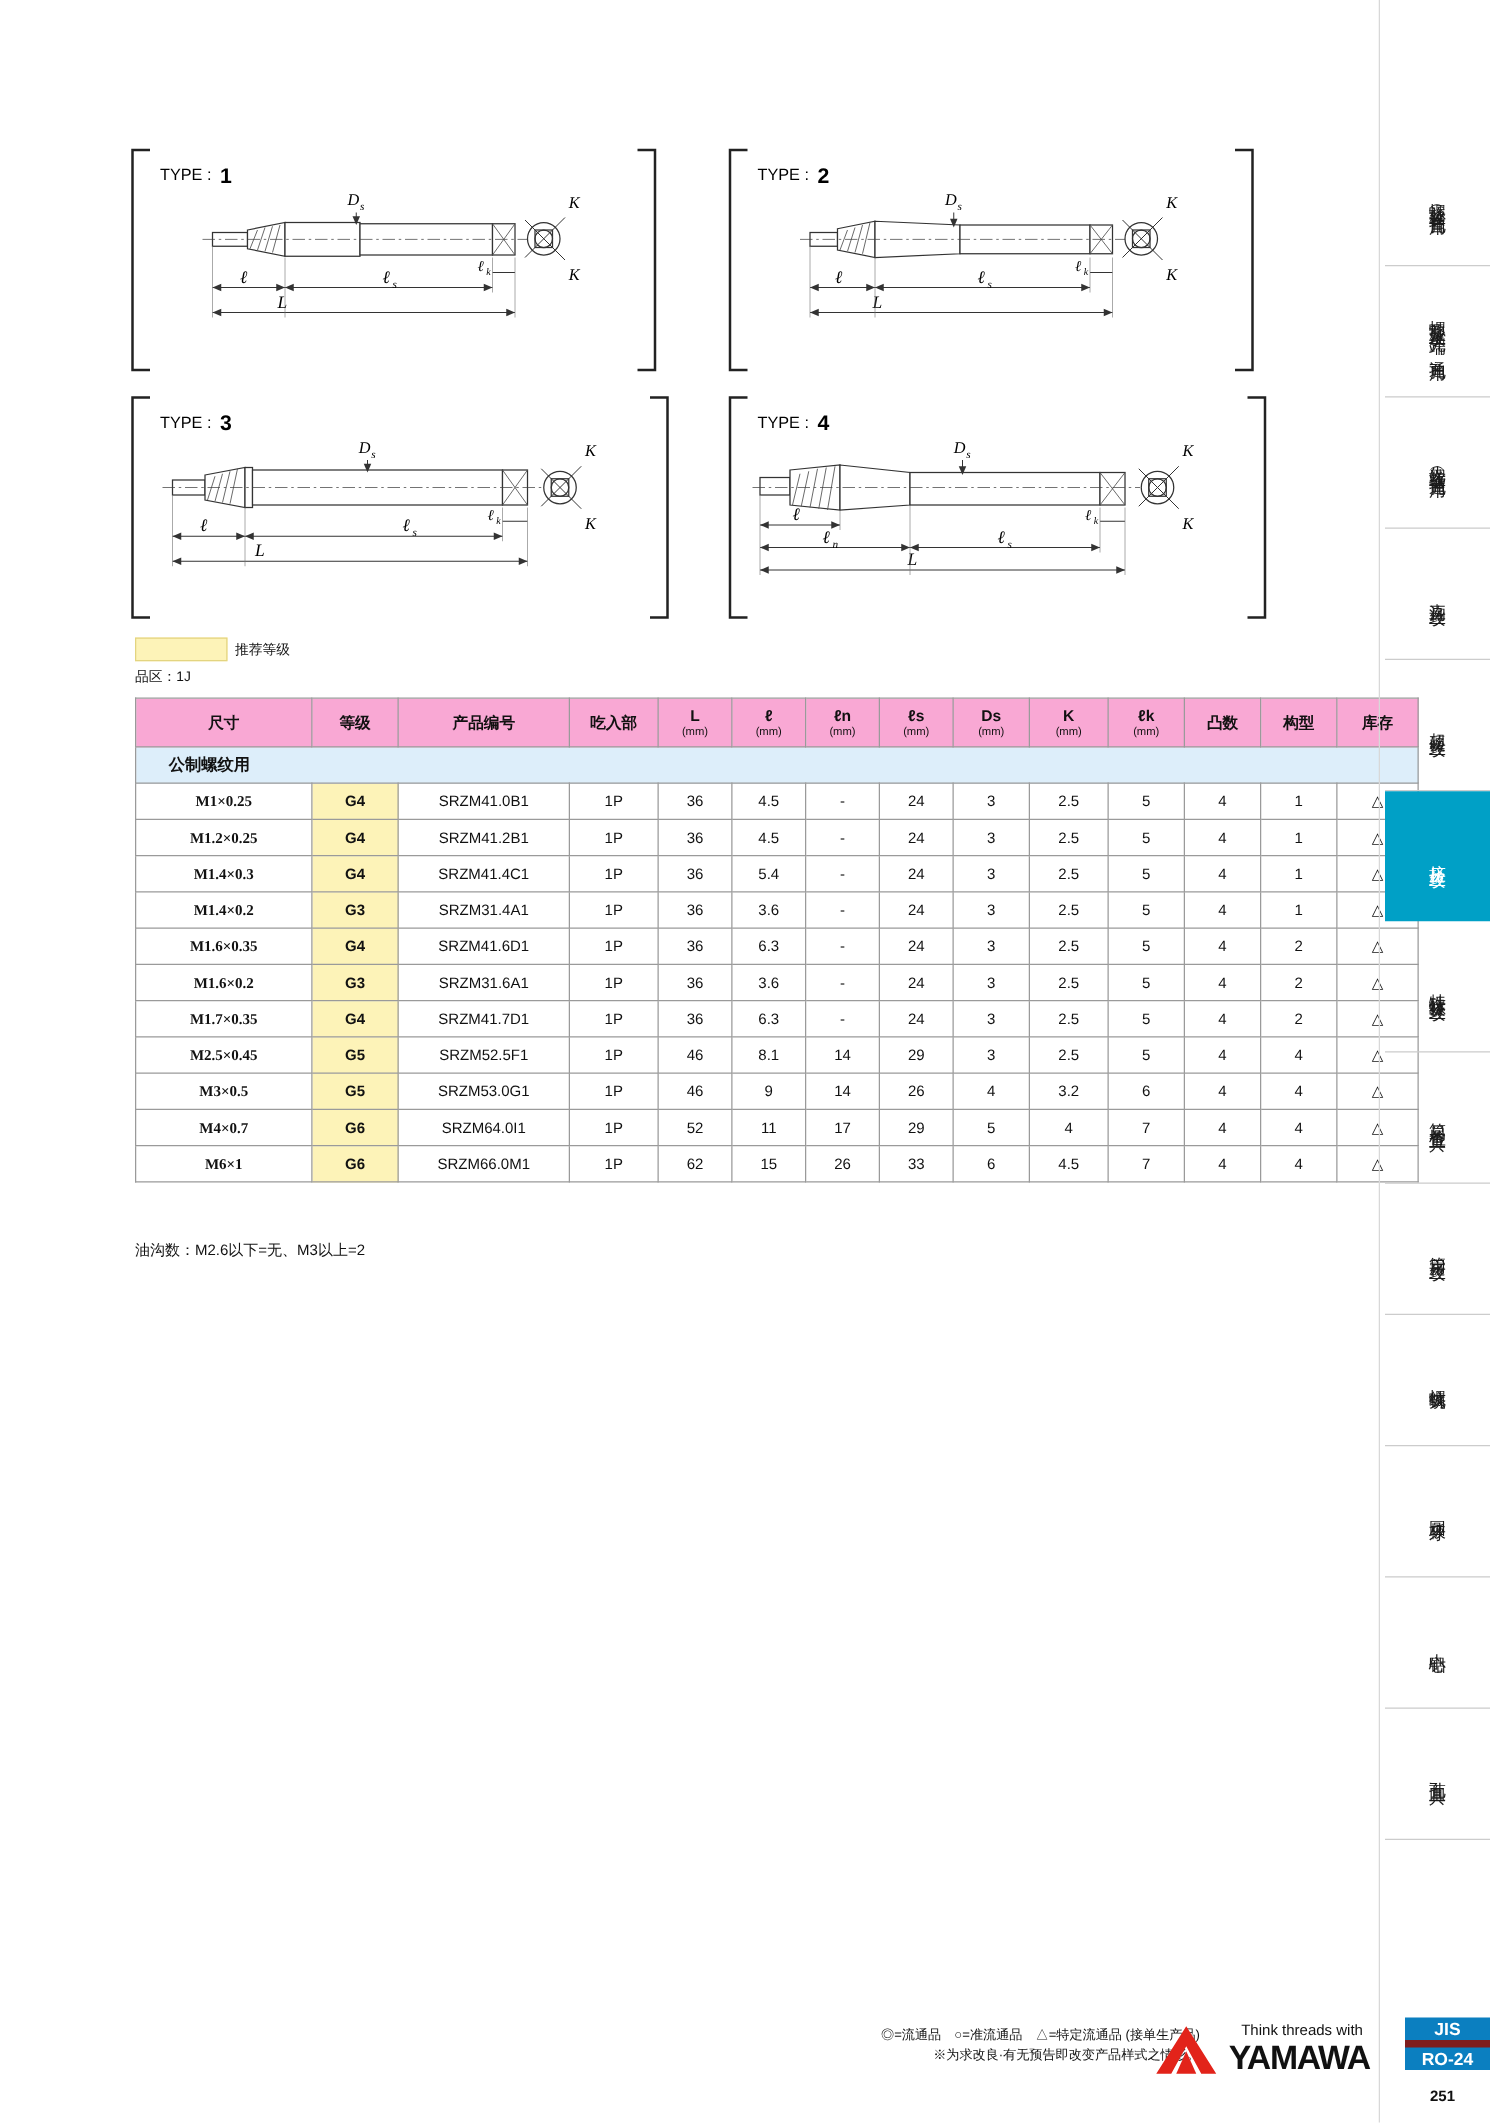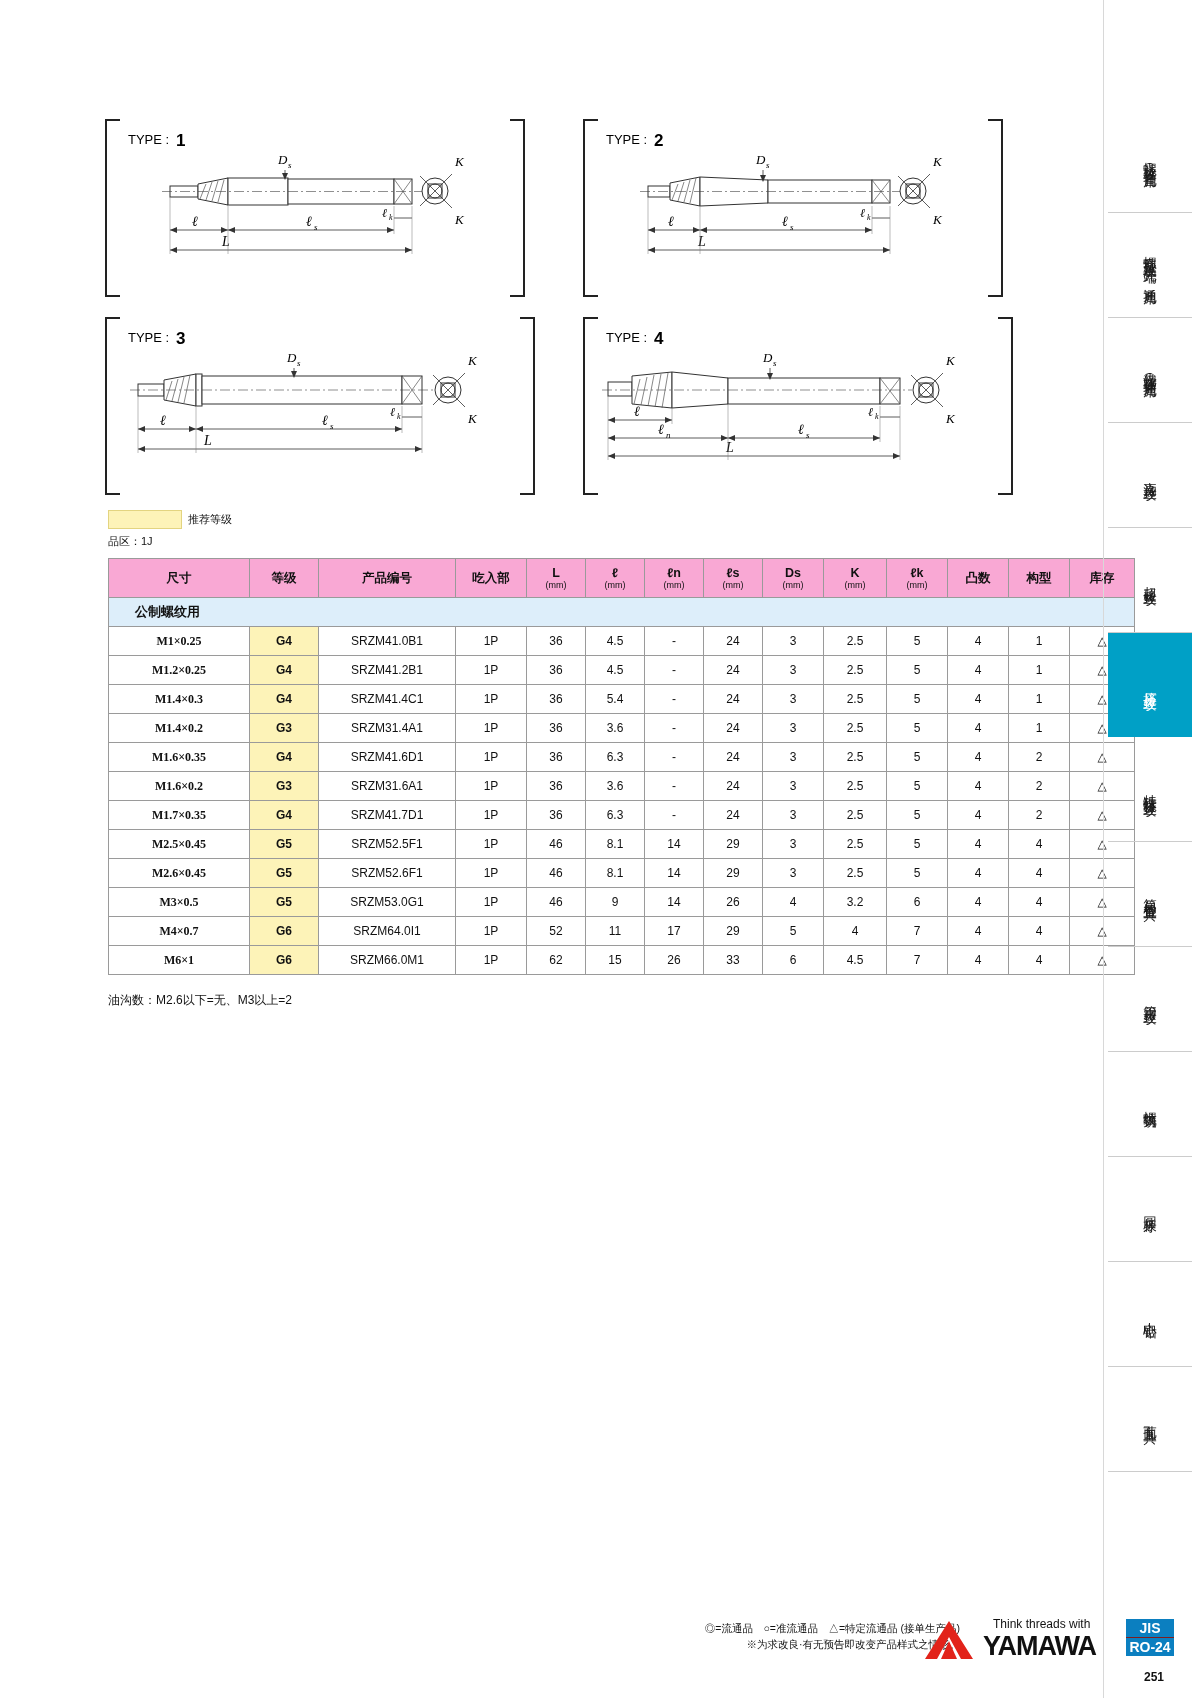--- a/index.html
+++ b/index.html
@@ -71,23 +71,23 @@
   }
   .rail-cell.active{background:#00a0c6;border-bottom:none;width:84px;}
   .rail-cell.active .vtext{color:#fff;}
 
   
   .footer{position:absolute;left:0;right:0;bottom:0;height:90px;}
   .legend-marks{position:absolute;right:240px;bottom:46px;font-size:10.5px;text-align:right;line-height:16px;}
   .brand{position:absolute;right:104px;bottom:36px;display:flex;align-items:center;gap:8px;}
   .brand-text{font-size:12px;color:#111;line-height:14px;margin-left:10px;}
   .brand-name{font-size:27px;font-weight:bold;letter-spacing:-1px;color:#111;}
-  .jisbox{position:absolute;right:26px;bottom:42px;width:48px;text-align:center;}
+  .jisbox{position:absolute;right:8px;bottom:42px;width:68px;text-align:center;}
   .jis-top{background:#0b7fc0;color:#fff;font-size:14px;font-weight:bold;line-height:18px;}
-  .jis-bot{background:#0b7fc0;color:#fff;font-size:14px;font-weight:bold;line-height:18px;border-top:1px solid #7f1d1d;}
+  .jis-bot{background:#0b7fc0;color:#fff;font-size:14px;font-weight:bold;line-height:18px;border-top:6px solid #7f1d1d;}
   .pageno{position:absolute;right:14px;bottom:14px;width:64px;text-align:center;font-size:12px;font-weight:bold;}
   .sidebar-line{position:absolute;right:96px;top:0;bottom:0;width:1px;background:#d8d8d8;}
 </style>
 </head>
 <body>
 
 <div class="page">
 
 
   <div class="typebox" style="left:100px;top:118px;width:430px;height:180px;">
@@ -527,36 +527,20 @@
           <td class="col-n">14</td>
           <td class="col-n">29</td>
           <td class="col-ds">3</td>
           <td class="col-k">2.5</td>
           <td class="col-lk">5</td>
           <td class="col-tu">4</td>
           <td class="col-gou">4</td>
           <td class="col-stock">△</td>
         </tr>
         <tr>
-          <td class="col-size">M2.6×0.45</td>
-          <td class="col-grade grade-cell">G5</td>
-          <td class="col-code">SRZM52.6F1</td>
-          <td class="col-cut">1P</td>
-          <td class="col-n">46</td>
-          <td class="col-n">8.1</td>
-          <td class="col-n">14</td>
-          <td class="col-n">29</td>
-          <td class="col-ds">3</td>
-          <td class="col-k">2.5</td>
-          <td class="col-lk">5</td>
-          <td class="col-tu">4</td>
-          <td class="col-gou">4</td>
-          <td class="col-stock">△</td>
-        </tr>
-        <tr>
           <td class="col-size">M3×0.5</td>
           <td class="col-grade grade-cell">G5</td>
           <td class="col-code">SRZM53.0G1</td>
           <td class="col-cut">1P</td>
           <td class="col-n">46</td>
           <td class="col-n">9</td>
           <td class="col-n">14</td>
           <td class="col-n">26</td>
           <td class="col-ds">4</td>
           <td class="col-k">3.2</td>

